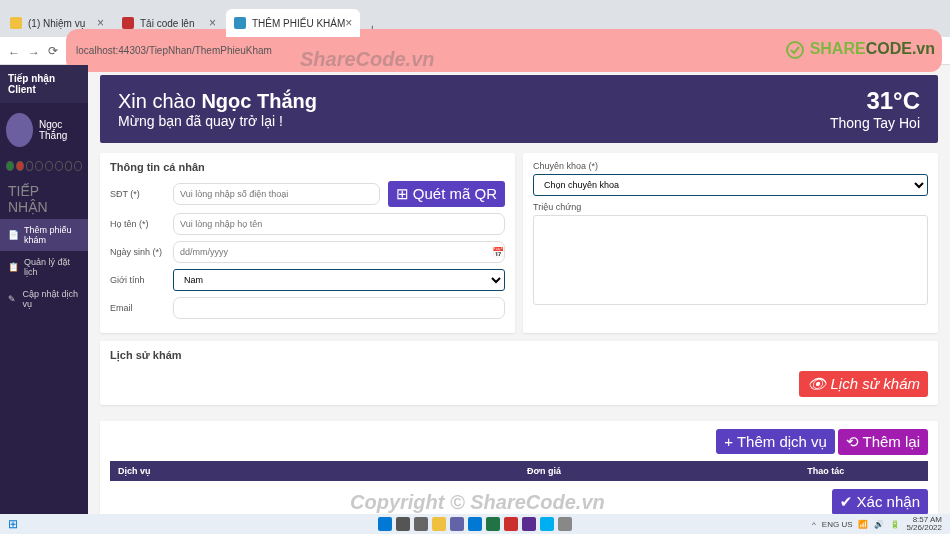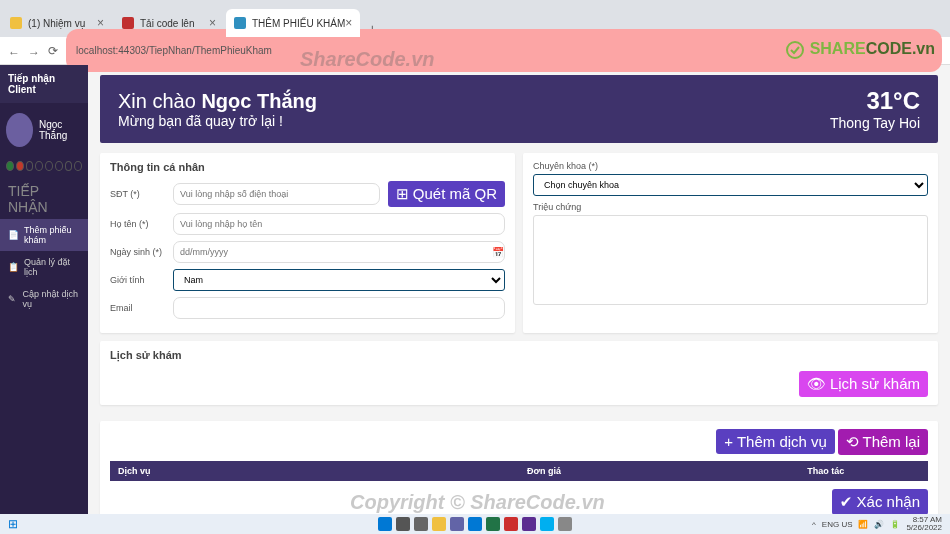--- a/index.html
+++ b/index.html
@@ -45,21 +45,21 @@
 .panel-title { font-size: 11px; font-weight: bold; margin-bottom: 8px; color: #444; }
 
 .form-row { display: flex; align-items: center; margin-bottom: 6px; gap: 8px; justify-content: center; }
 .form-label { width: 55px; font-size: 9px; color: #555; }
 .form-input { flex: 1; border: 1px solid #ddd; border-radius: 7px; padding: 4px 6px; font-size: 9px; height: 22px; }
 .form-select { flex: 1; border: 1px solid #0c4a6e; border-radius: 3px; padding: 4px 6px; font-size: 9px; height: 22px; background: #fff; }
 textarea.form-input { height: 36px; resize: none; }
 
 .btn { border: none; padding: 4px 8px; font-size: 15px; border-radius: 3px; cursor: pointer; color: #fff; }
 .btn-purple { background: #5a3fc0; }
-.btn-dark { background: #d946ef; }
+.btn-dark { background: #ef4444; font-style: italic; }
 .btn-red { background: #a21caf; }
 
 .right-form .form-row-2 { display: flex; gap: 8px; margin-bottom: 6px; }
 .right-form .col { flex: 1; }
 .right-form .col-label { font-size: 9px; color: #555; margin-bottom: 3px; display: block; }
 .symptom-area { width: 100%; height: 90px; border: 1px solid #ddd; border-radius: 3px; resize: none; }
 
 .history-panel { margin: 8px 12px 16px; background: #fff; padding: 8px 10px; border-radius: 2px; box-shadow: 0 1px 2px rgba(0,0,0,0.08); }
 .history-panel .actions { text-align: right; margin-top: 10px; }
 

